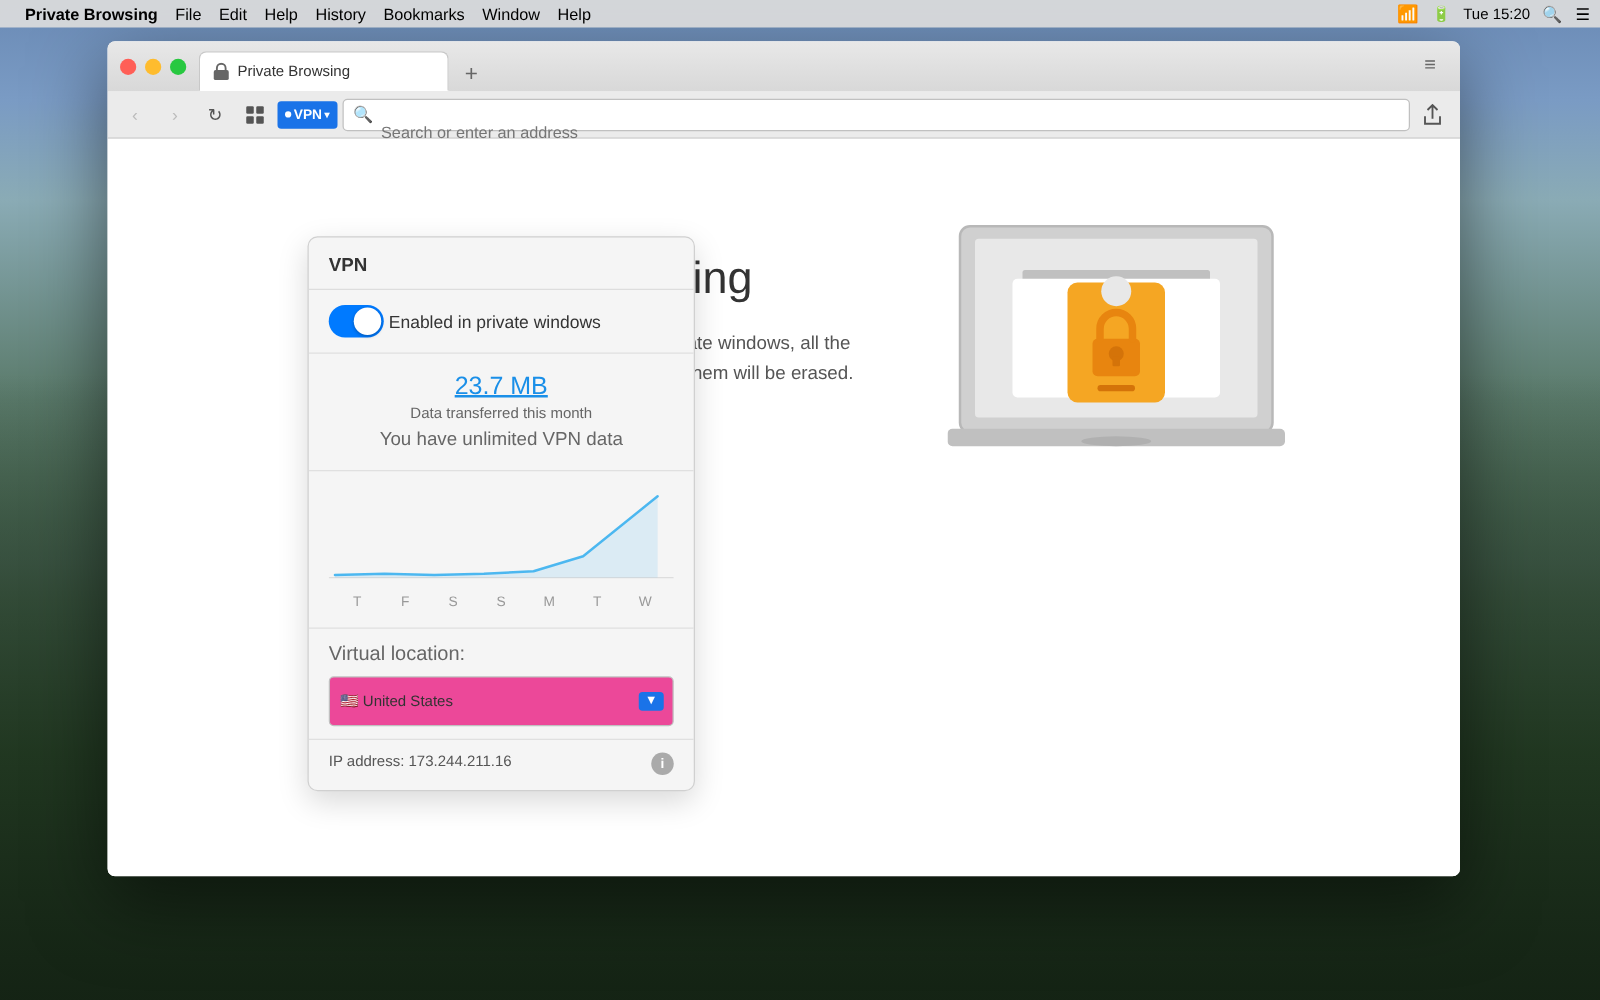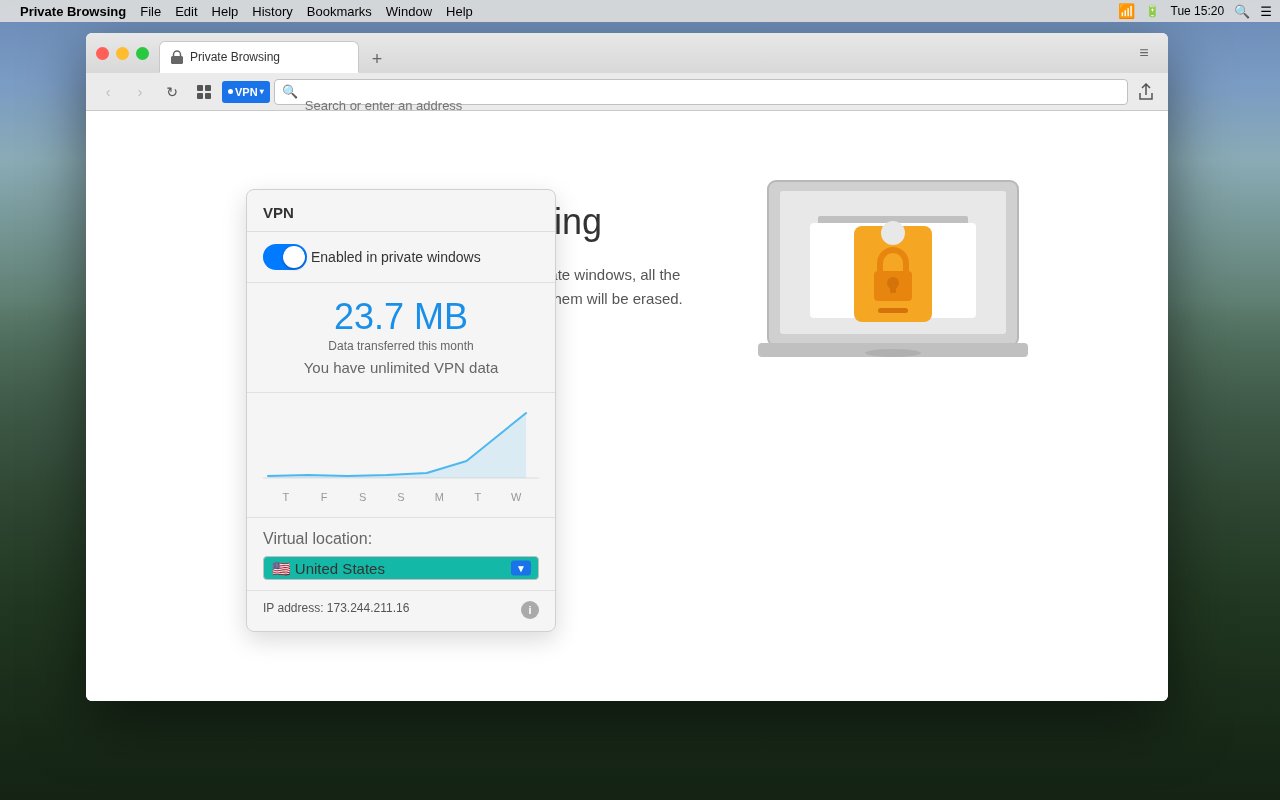--- a/index.html
+++ b/index.html
@@ -364,24 +364,25 @@
       color: #333;
     }
 
     #vpn-stats {
       padding: 16px;
       text-align: center;
       border-bottom: 1px solid #e0e0e0;
     }
 
     #data-amount {
-      font-size: 36px;
+      font-size: 20px;
       color: #1a8fe8;
       font-weight: 300;
       line-height: 1;
+      text-decoration: underline;
     }
 
     #data-label {
       font-size: 12px;
       color: #666;
       margin-top: 4px;
     }
 
     #unlimited-text {
       font-size: 15px;
@@ -422,25 +423,25 @@
       font-size: 16px;
       color: #666;
       margin-bottom: 8px;
     }
 
     .location-select-wrapper {
       position: relative;
     }
     .location-select-wrapper select {
       width: 100%;
-      height: 24px;
+      height: 40px;
       border: 1px solid #c0c0c0;
       border-radius: 4px;
-      background: #14b8a6;
-      font-size: 15px;
+      background: #ec4899;
+      font-size: 12px;
       color: #333;
       padding: 0 28px 0 8px;
       appearance: none;
       cursor: pointer;
     }
     .location-select-wrapper::after {
       content: '▼';
       position: absolute;
       right: 8px;
       top: 50%;

